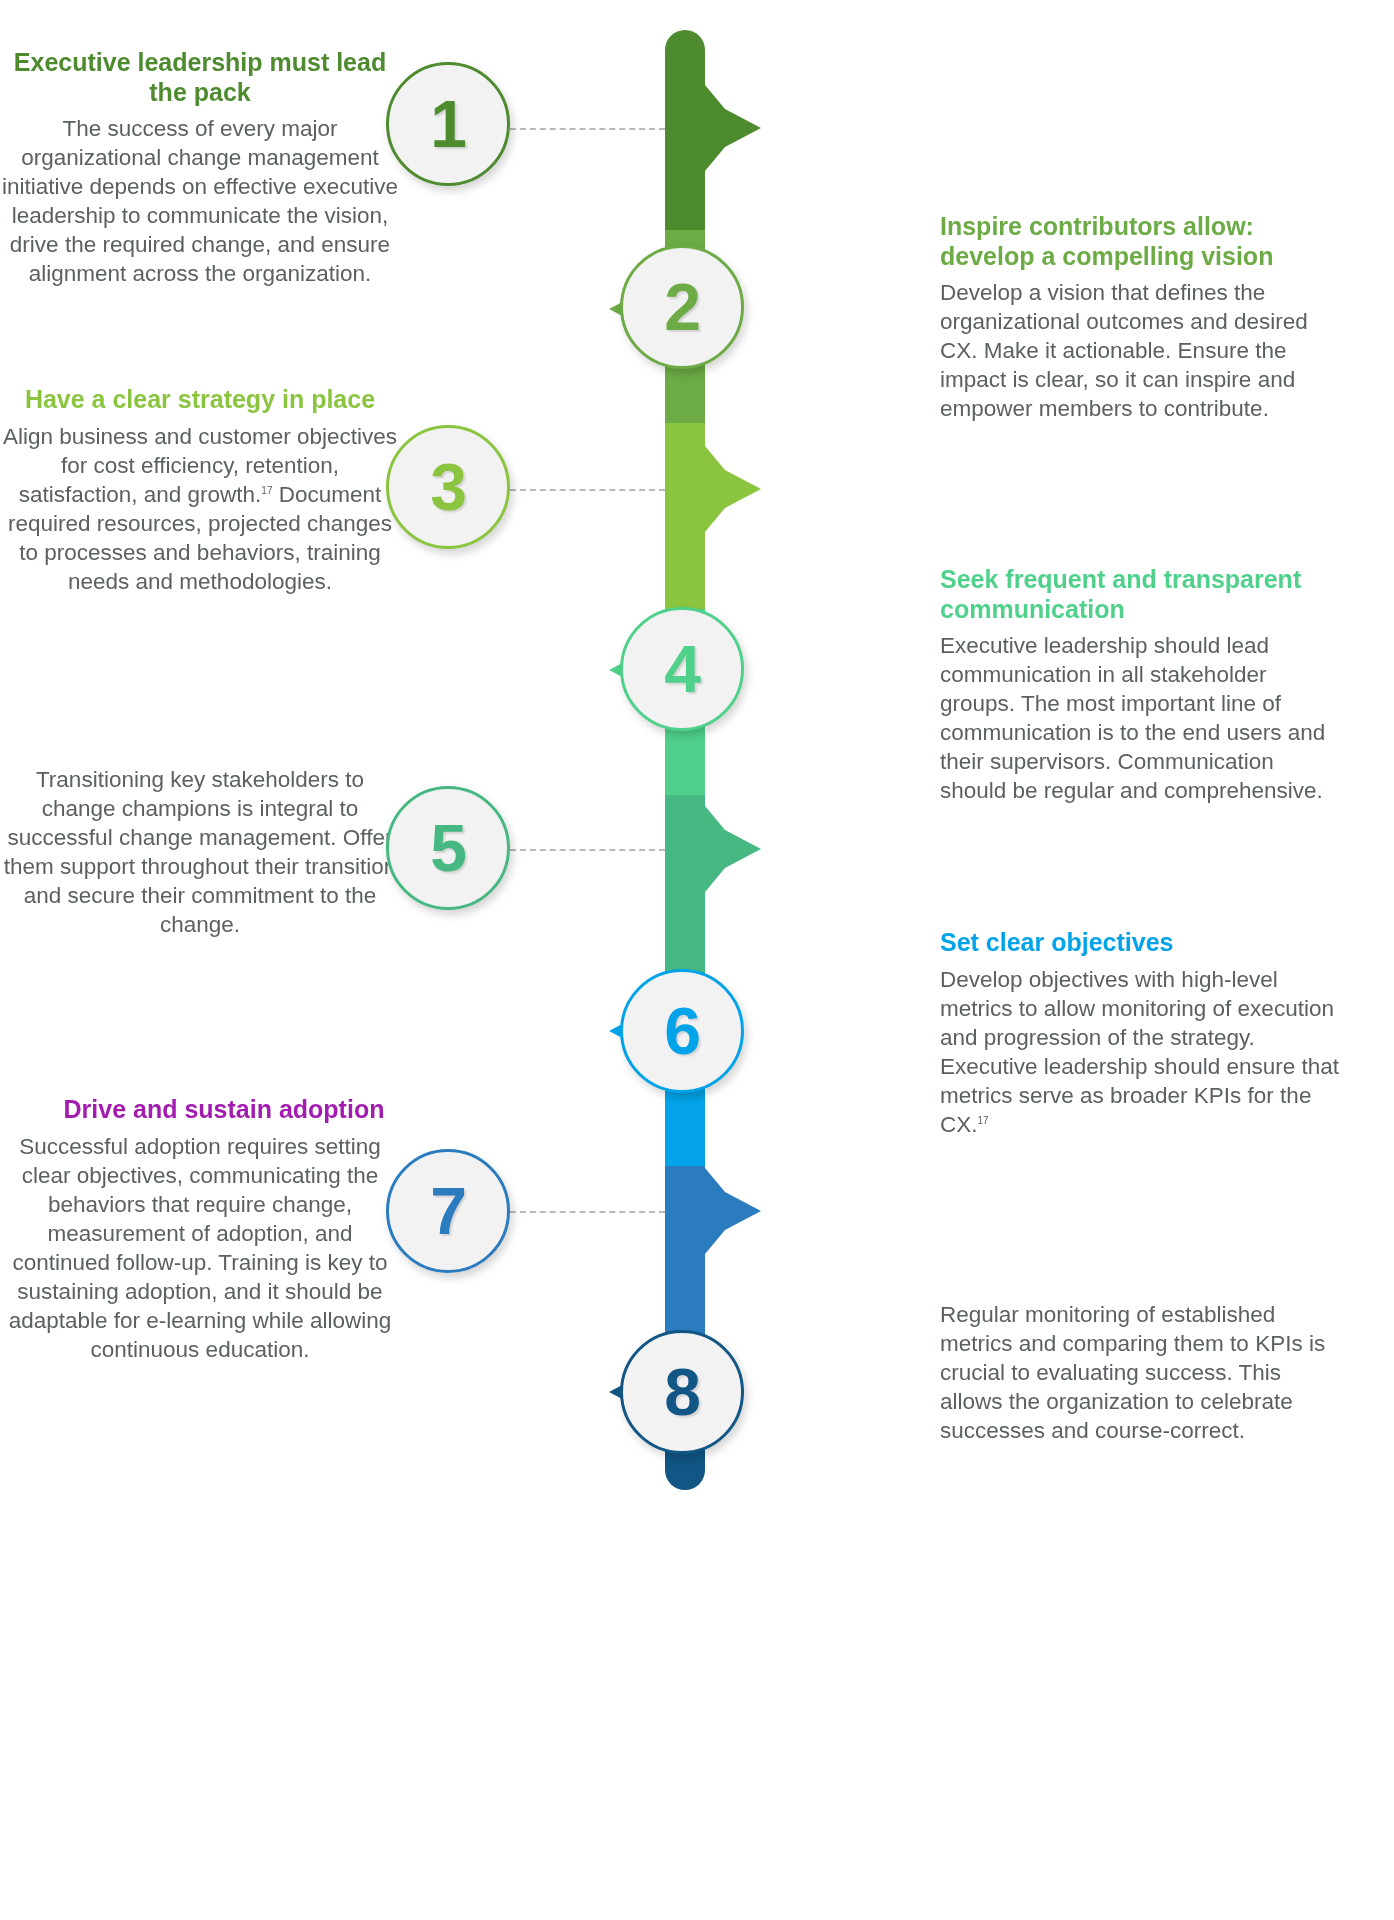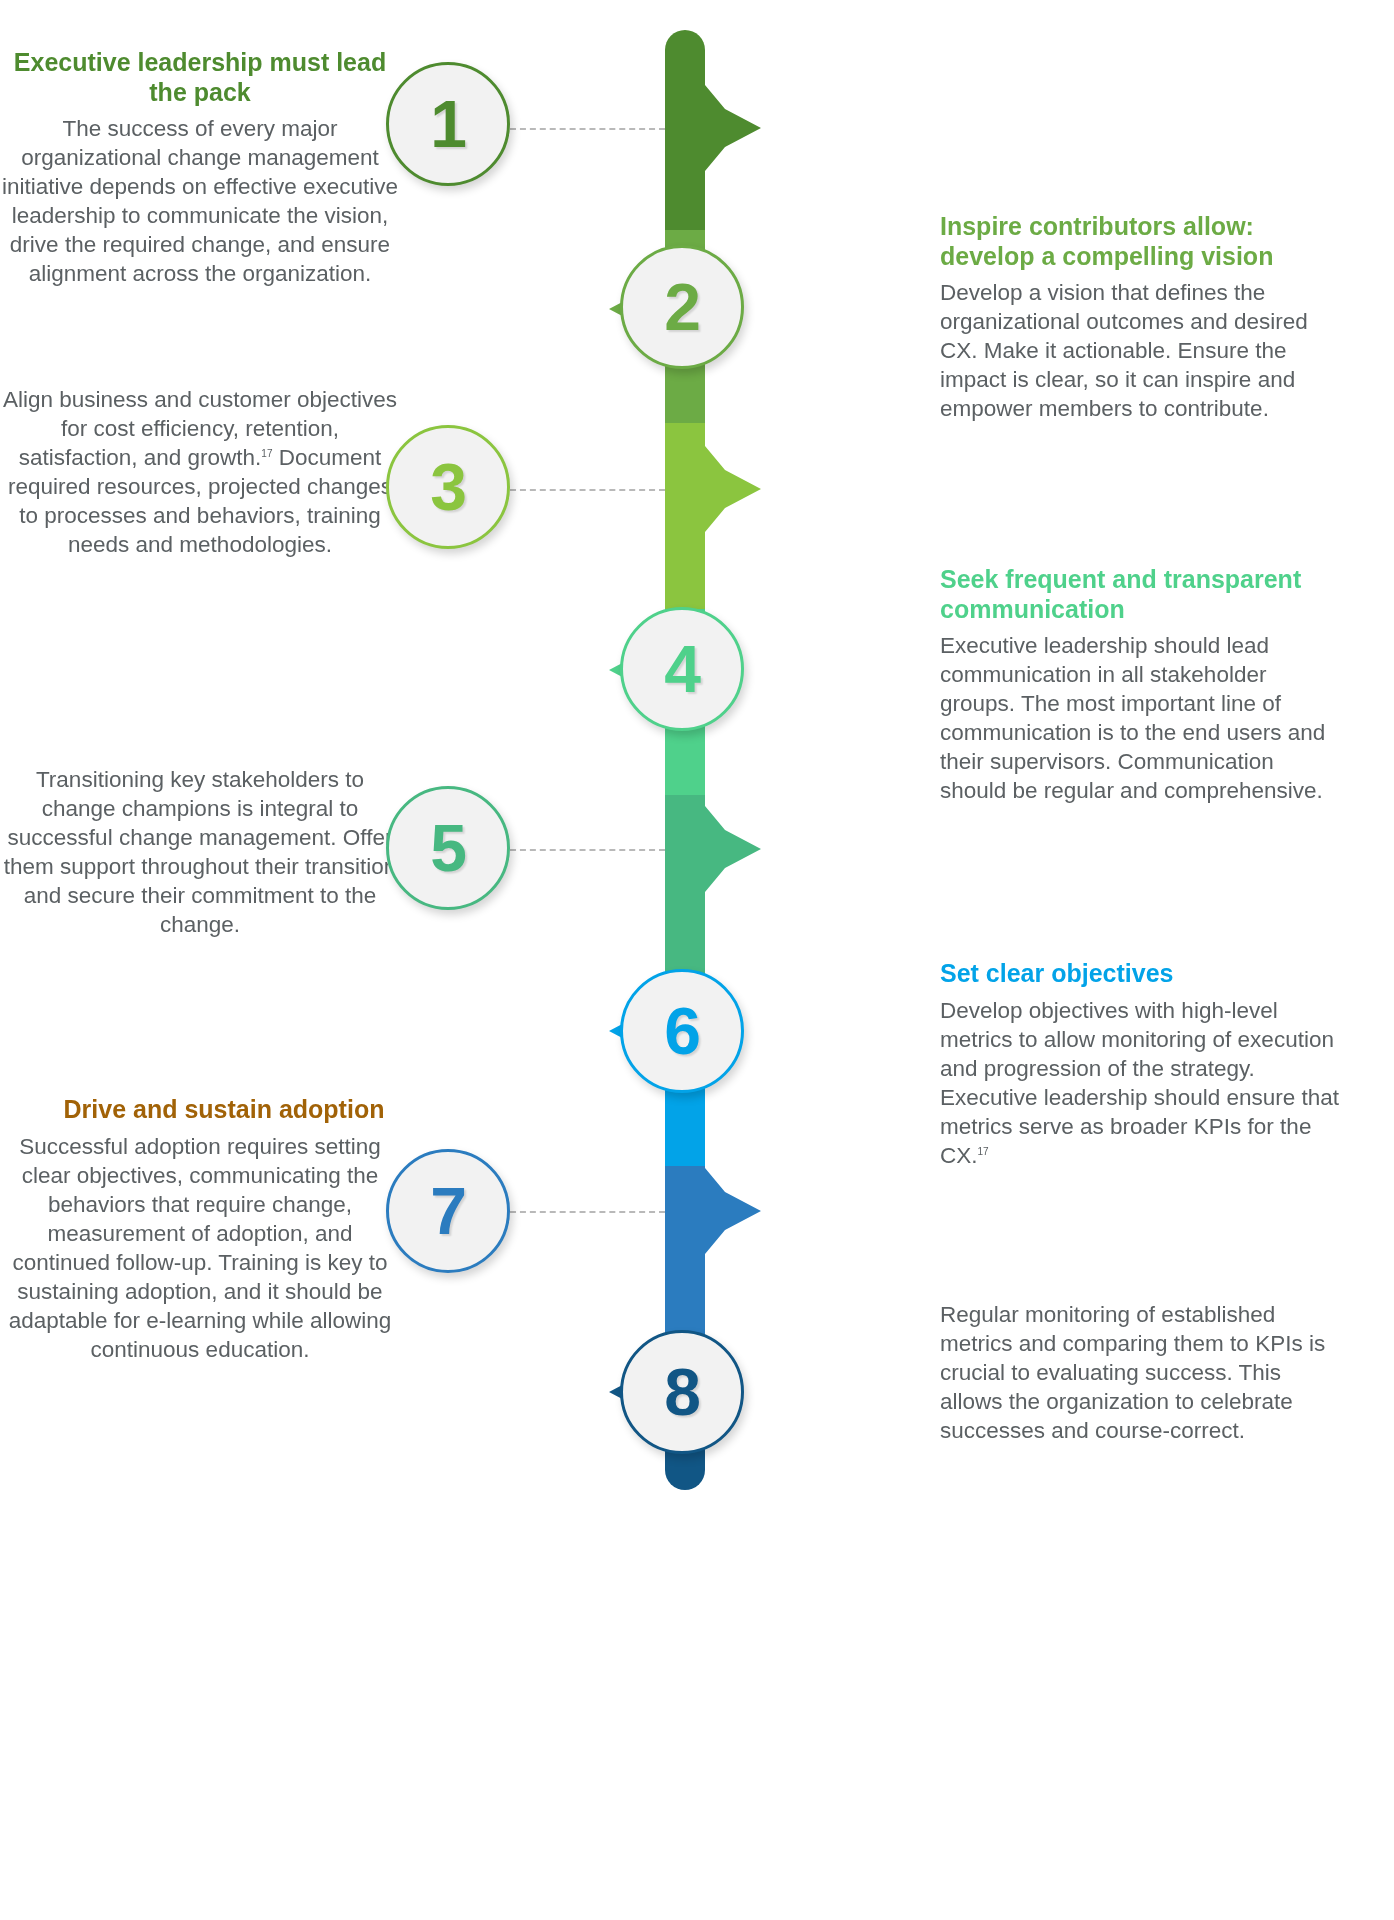--- a/index.html
+++ b/index.html
@@ -185,35 +185,36 @@
   <div id="blocks">
       <div class="block left" style="top: 48px;">
         <div class="block-title" style="color: rgb(78, 139, 47);">Executive leadership must lead the pack</div>
         <div class="block-body">The success of every major organizational change management initiative depends on effective executive leadership to communicate the vision, drive the required change, and ensure alignment across the organization.</div>
       </div>
       <div class="block right" style="top: 212px;">
         <div class="block-title" style="color: rgb(108, 171, 69);">Inspire contributors allow: develop a compelling vision</div>
         <div class="block-body">Develop a vision that defines the organizational outcomes and desired CX. Make it actionable. Ensure the impact is clear, so it can inspire and empower members to contribute.</div>
       </div>
       <div class="block left" style="top: 385px;">
+        <div class="block-title" style="color: rgb(139, 197, 63);">Have a clear strategy in place</div>
         <div class="block-body"><span>Align business and customer objectives for cost efficiency, retention, satisfaction, and growth.</span><sup>17</sup><span> Document required resources, projected changes to processes and behaviors, training needs and methodologies.</span></div>
       </div>
       <div class="block right" style="top: 565px;">
         <div class="block-title" style="color: rgb(79, 209, 139);">Seek frequent and transparent communication</div>
         <div class="block-body">Executive leadership should lead communication in all stakeholder groups. The most important line of communication is to the end users and their supervisors. Communication should be regular and comprehensive.</div>
       </div>
       <div class="block left" style="top: 765px;">
         <div class="block-body">Transitioning key stakeholders to change champions is integral to successful change management. Offer them support throughout their transition and secure their commitment to the change.</div>
       </div>
-      <div class="block right" style="top: 959px;">
+      <div class="block right" style="top: 928px;">
         <div class="block-title" style="color: rgb(2, 163, 232);">Set clear objectives</div>
         <div class="block-body"><span>Develop objectives with high-level metrics to allow monitoring of execution and progression of the strategy. Executive leadership should ensure that metrics serve as broader KPIs for the CX.</span><sup>17</sup></div>
       </div>
       <div class="block left" style="top: 1095px;">
-        <div class="block-title" style="color: #a16207; margin-left: 48px;">Drive and sustain adoption</div>
+        <div class="block-title" style="color: #a21caf; margin-left: 48px;">Drive and sustain adoption</div>
         <div class="block-body">Successful adoption requires setting clear objectives, communicating the behaviors that require change, measurement of adoption, and continued follow-up. Training is key to sustaining adoption, and it should be adaptable for e-learning while allowing continuous education.</div>
       </div>
       <div class="block right" style="top: 1300px;">
         <div class="block-body">Regular monitoring of established metrics and comparing them to KPIs is crucial to evaluating success. This allows the organization to celebrate successes and course-correct.</div>
       </div>
     </div>
 
 </div>
 
 </body></html>

